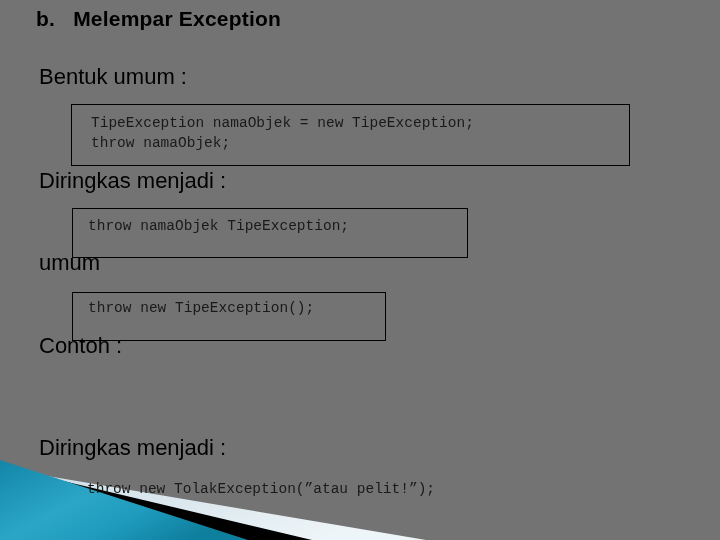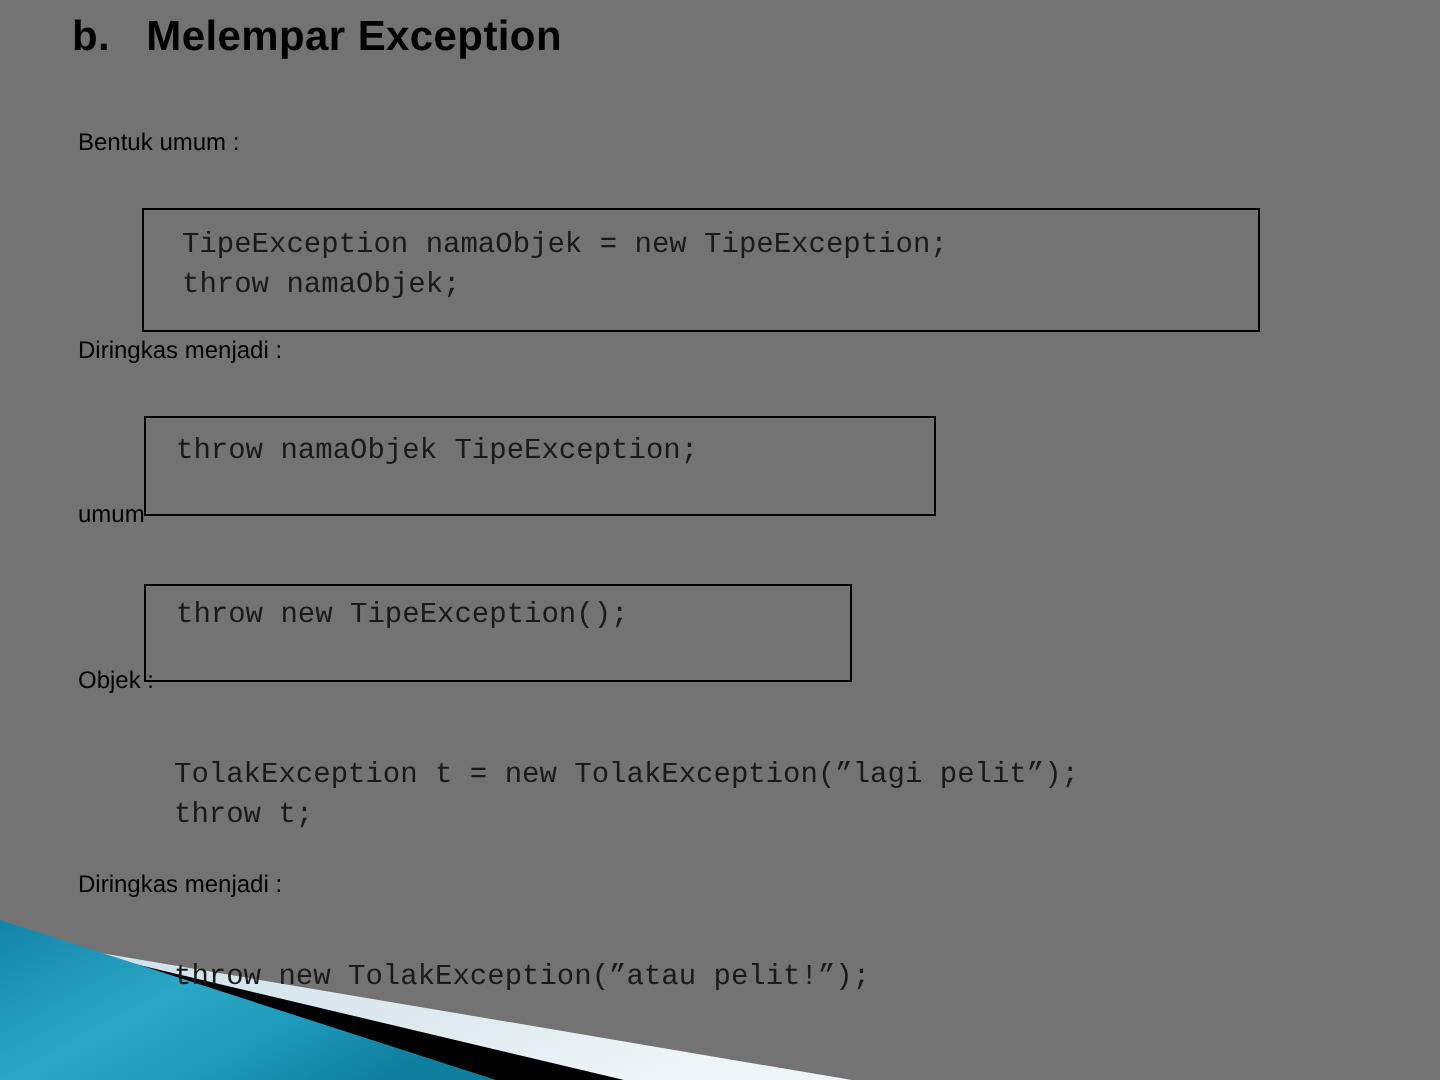--- a/index.html
+++ b/index.html
@@ -40,21 +40,21 @@
     font-size: 12.5px;
     font-weight: bold;
     line-height: 20px;
     color: #97e6b4;
     white-space: pre-line;
   }
 
   
   .label {
     position: absolute;
-    font-size: 12px;
+    font-size: 22px;
     color: #000000;
     white-space: pre;
     z-index: 3;
   }
   .lbl-bentuk   { left: 39px; top: 64px; }
   .lbl-diringkas1 { left: 39px; top: 168px; }
   .lbl-atau     { left: 39px; top: 250px; }
   .lbl-contoh   { left: 39px; top: 333px; }
   .lbl-diringkas2 { left: 39px; top: 435px; }
 
@@ -73,21 +73,21 @@
     line-height: 20px;
     color: #1a1a1a;
     white-space: pre;
   }
   #box-1 { left: 71px; top: 104px; width: 559px; height: 62px; }
   #box-1 .code-text { left: 19px; top: 8px; }
 
   #box-2 { left: 72px; top: 208px; width: 396px; height: 50px; }
   #box-2 .code-text { left: 15px; top: 7px; }
 
-  #box-3 { left: 72px; top: 292px; width: 354px; height: 49px; }
+  #box-3 { left: 72px; top: 292px; width: 314px; height: 49px; }
   #box-3 .code-text { left: 15px; top: 5px; }
 
   
   .code-plain {
     position: absolute;
     font-family: "Liberation Mono", monospace;
     font-size: 14.5px;
     line-height: 20px;
     color: #1a1a1a;
     white-space: pre;
@@ -115,39 +115,37 @@
 
   <div class="slide-title">b.   Melempar Exception</div>
 
 
   <div class="label lbl-bentuk">Bentuk umum :</div>
 
   <div class="label lbl-diringkas1">Diringkas menjadi :</div>
 
   <div class="label lbl-atau">umum</div>
 
-  <div class="label lbl-contoh">Objek :</div>
+  <div class="label lbl-contoh">Contoh :</div>
 
   <div class="label lbl-diringkas2">Diringkas menjadi :</div>
 
   <div class="code-box" id="box-1">
     <div class="code-text">TipeException namaObjek = new TipeException;
 throw namaObjek;</div>
   </div>
 
   <div class="code-box" id="box-2">
     <div class="code-text">throw namaObjek TipeException;</div>
   </div>
 
   <div class="code-box" id="box-3">
     <div class="code-text">throw new TipeException();</div>
   </div>
 
-  <div class="code-plain" id="code-example">TolakException t = new TolakException(”lagi pelit”);
-throw t;</div>
 
   <div class="code-plain" id="code-final">throw new TolakException(”atau pelit!”);</div>
 
   <div class="deco">
     <svg viewBox="0 0 460 100" preserveAspectRatio="none">
       <defs>
         <linearGradient id="tealGrad" x1="0" y1="0" x2="1" y2="0.6">
           <stop offset="0%" stop-color="#1385a8"></stop>
           <stop offset="45%" stop-color="#2ba6c6"></stop>
           <stop offset="70%" stop-color="#1f9bbd"></stop>

